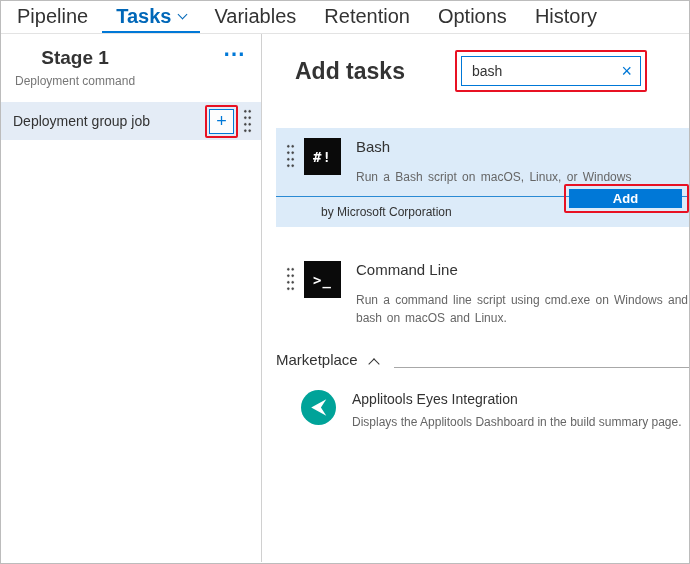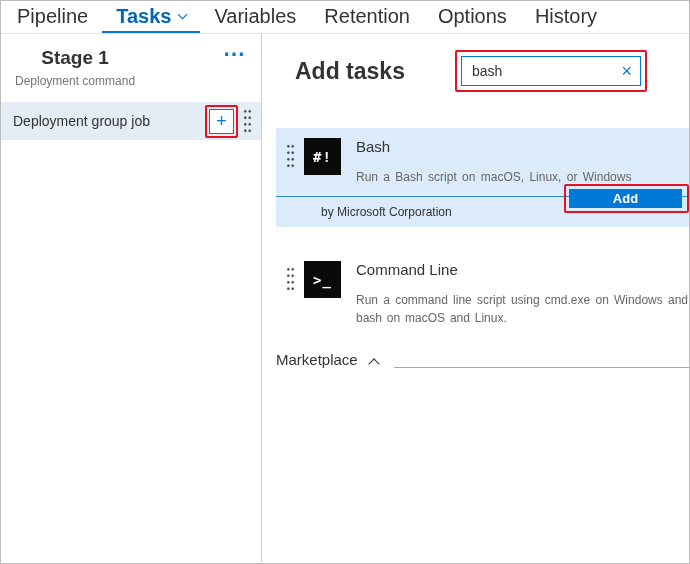--- a/index.html
+++ b/index.html
@@ -152,16 +152,26 @@
           </div>
         </div>
       </div>
 
       <div class="mp-header">
         <span class="mp-title">Marketplace</span>
         <span class="chev-up"></span>
         <span class="mp-rule"></span>
       </div>
 
+      <div class="mp-item">
+        <svg class="mp-icon" viewBox="0 0 36 36">
+          <circle cx="18" cy="18" r="18" fill="var(--marketplace-icon,#00a399)"></circle>
+          <path d="M26 9.5 L10.5 18 L26 26.5 L20.5 18 Z" fill="#ffffff"></path>
+        </svg>
+        <div>
+          <div class="mp-name">Applitools Eyes Integration</div>
+          <div class="mp-desc">Displays the Applitools Dashboard in the build summary page.</div>
+        </div>
+      </div>
 
     </main>
   </div>
 </div>
 
 </body></html>

